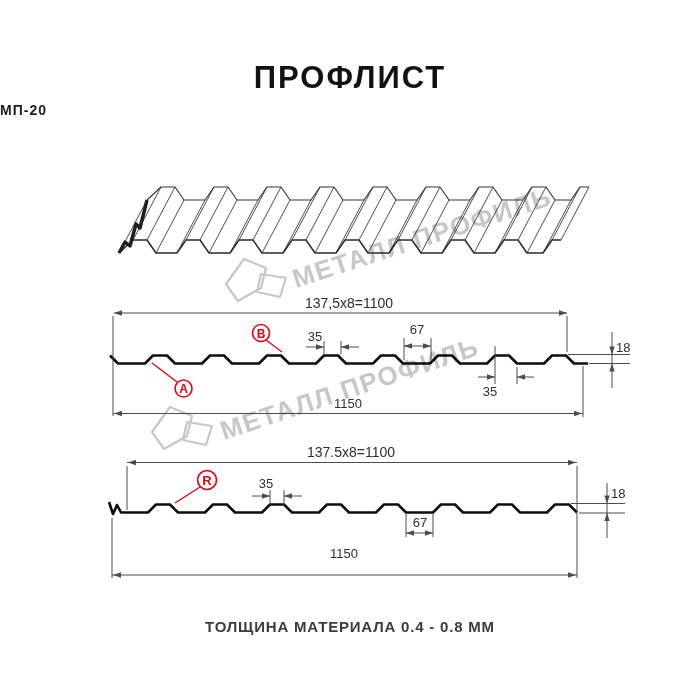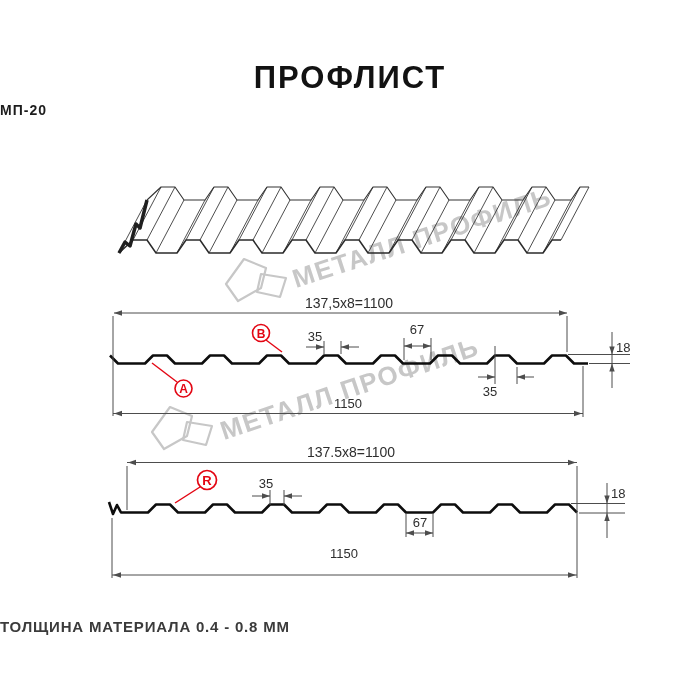--- a/index.html
+++ b/index.html
@@ -2,21 +2,21 @@
 <html><head>
 <meta charset="utf-8">
 <style>
   html,body{margin:0;padding:0;background:#fff;}
   .page{position:relative;width:700px;height:700px;background:#ffffff;overflow:hidden;
         font-family:"Liberation Sans",sans-serif;}
   .title{position:absolute;top:60px;left:0;width:700px;text-align:center;
          font-size:31px;font-weight:800;letter-spacing:2px;color:#121212;}
   .subtitle{position:absolute;top:102px;left:0;width:700px;text-align:left;
          font-size:14px;font-weight:700;letter-spacing:1px;color:#1c1c1c;}
-  .footer{position:absolute;top:618px;left:0;width:700px;text-align:left;
+  .footer{position:absolute;top:618px;left:0;width:700px;text-align:center;
          font-size:15px;font-weight:600;letter-spacing:.8px;color:#3b3b3b;}
   svg{position:absolute;top:0;left:0;}
   .dimtxt{font-family:"Liberation Sans",sans-serif;font-size:13px;fill:#2e2e2e;}
   .dimtxt-big{font-family:"Liberation Sans",sans-serif;font-size:14px;fill:#2e2e2e;}
   .wmtext{font-family:"Liberation Sans",sans-serif;font-weight:700;font-size:26px;
           fill:#c7c7c7;letter-spacing:1.5px;}
   .lbl{font-family:"Liberation Sans",sans-serif;font-weight:700;}
 </style>
 </head>
 <body>

